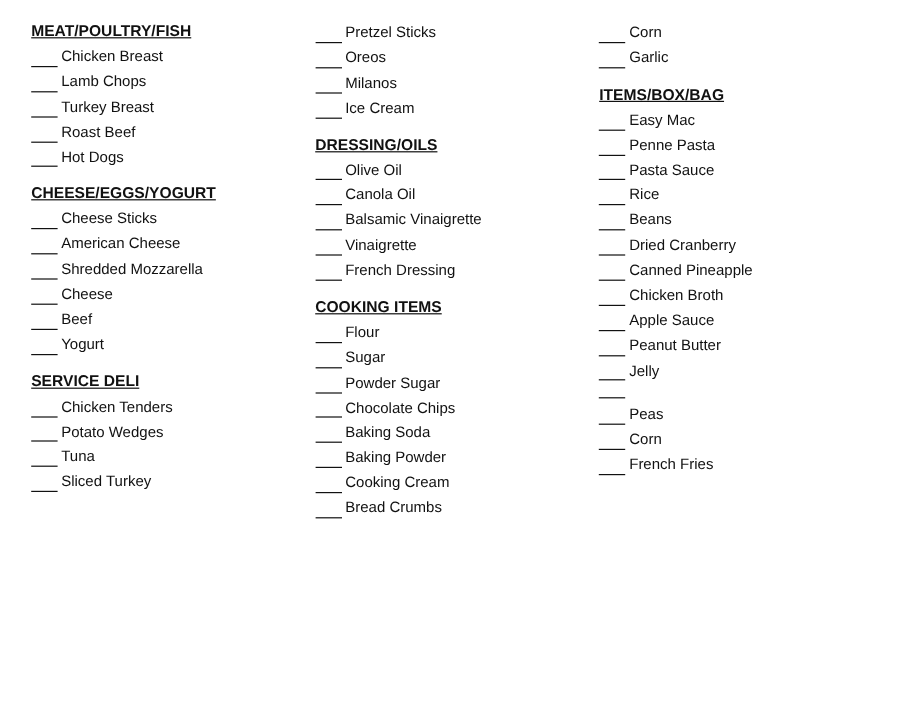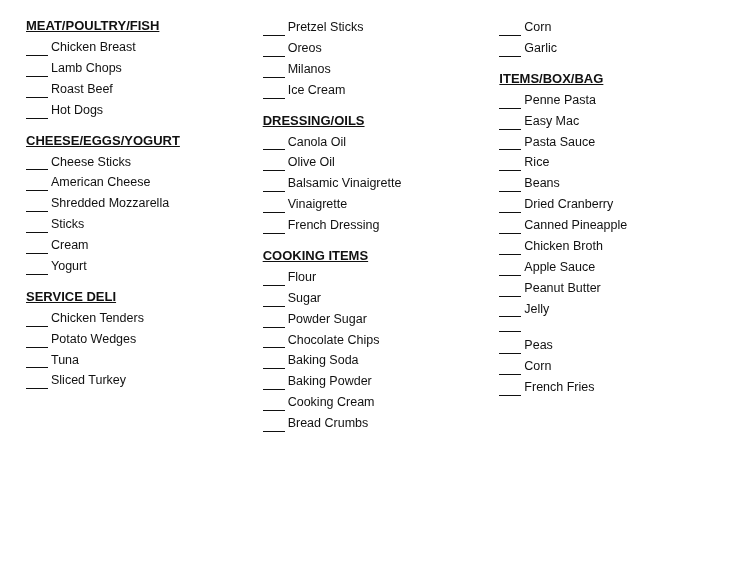--- a/index.html
+++ b/index.html
@@ -64,20 +64,24 @@
         <div class="item">
           <span class="blank">&nbsp;</span>
           <span>Chicken Breast</span>
         </div>
         <div class="item">
           <span class="blank">&nbsp;</span>
           <span>Lamb Chops</span>
         </div>
         <div class="item">
           <span class="blank">&nbsp;</span>
+          <span>Turkey Breast</span>
+        </div>
+        <div class="item">
+          <span class="blank">&nbsp;</span>
           <span>Roast Beef</span>
         </div>
         <div class="item">
           <span class="blank">&nbsp;</span>
           <span>Hot Dogs</span>
         </div>
       </div>
       <div class="section">
         <div class="section-title">CHEESE/EGGS/YOGURT</div>
         <div class="item">
@@ -87,25 +91,25 @@
         <div class="item">
           <span class="blank">&nbsp;</span>
           <span>American Cheese</span>
         </div>
         <div class="item">
           <span class="blank">&nbsp;</span>
           <span>Shredded Mozzarella</span>
         </div>
         <div class="item">
           <span class="blank">&nbsp;</span>
-          <span>Sticks</span>
-        </div>
-        <div class="item">
-          <span class="blank">&nbsp;</span>
-          <span>Cream</span>
+          <span>Cheese</span>
+        </div>
+        <div class="item">
+          <span class="blank">&nbsp;</span>
+          <span>Beef</span>
         </div>
         <div class="item">
           <span class="blank">&nbsp;</span>
           <span>Yogurt</span>
         </div>
       </div>
       <div class="section">
         <div class="section-title">SERVICE DELI</div>
         <div class="item">
           <span class="blank">&nbsp;</span>
@@ -141,25 +145,25 @@
         </div>
         <div class="item">
           <span class="blank">&nbsp;</span>
           <span>Ice Cream</span>
         </div>
       </div>
       <div class="section">
         <div class="section-title">DRESSING/OILS</div>
         <div class="item">
           <span class="blank">&nbsp;</span>
+          <span>Olive Oil</span>
+        </div>
+        <div class="item">
+          <span class="blank">&nbsp;</span>
           <span>Canola Oil</span>
-        </div>
-        <div class="item">
-          <span class="blank">&nbsp;</span>
-          <span>Olive Oil</span>
         </div>
         <div class="item">
           <span class="blank">&nbsp;</span>
           <span>Balsamic Vinaigrette</span>
         </div>
         <div class="item">
           <span class="blank">&nbsp;</span>
           <span>Vinaigrette</span>
         </div>
         <div class="item">
@@ -211,25 +215,25 @@
         </div>
         <div class="item">
           <span class="blank">&nbsp;</span>
           <span>Garlic</span>
         </div>
       </div>
       <div class="section">
         <div class="section-title">ITEMS/BOX/BAG</div>
         <div class="item">
           <span class="blank">&nbsp;</span>
+          <span>Easy Mac</span>
+        </div>
+        <div class="item">
+          <span class="blank">&nbsp;</span>
           <span>Penne Pasta</span>
-        </div>
-        <div class="item">
-          <span class="blank">&nbsp;</span>
-          <span>Easy Mac</span>
         </div>
         <div class="item">
           <span class="blank">&nbsp;</span>
           <span>Pasta Sauce</span>
         </div>
         <div class="item">
           <span class="blank">&nbsp;</span>
           <span>Rice</span>
         </div>
         <div class="item">

